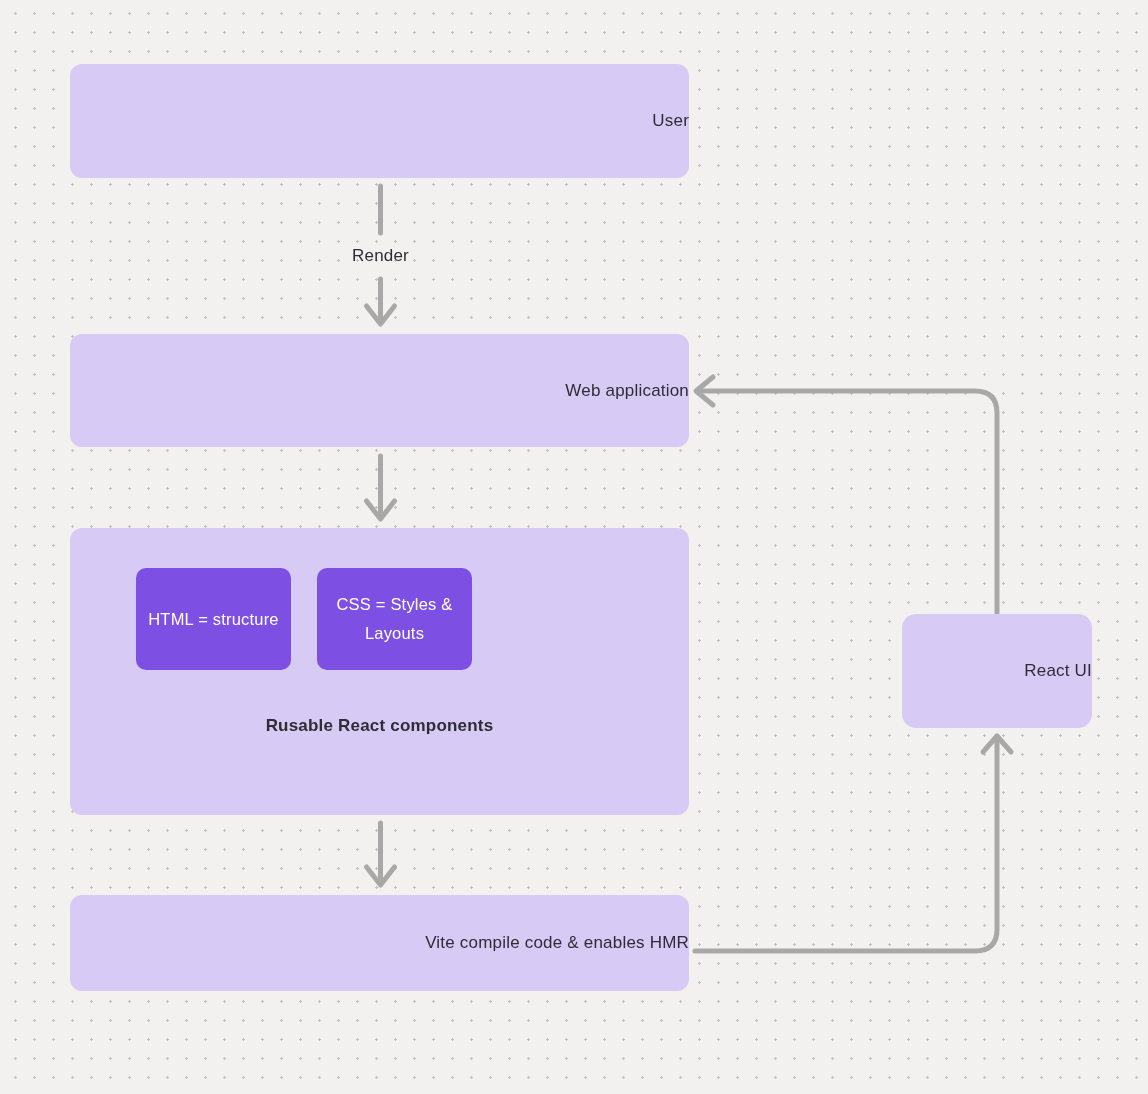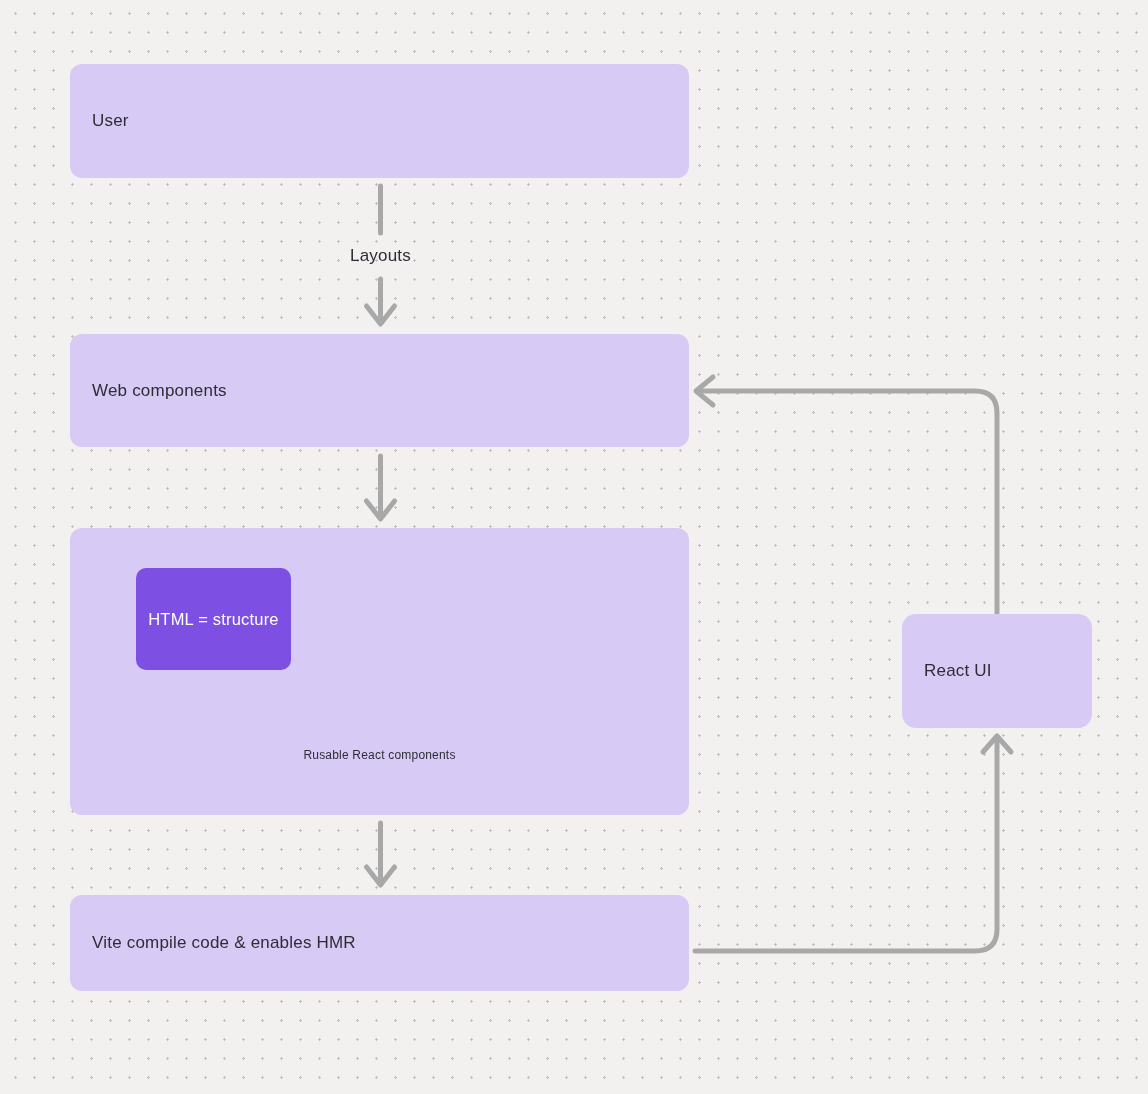--- a/index.html
+++ b/index.html
@@ -25,26 +25,25 @@
     background-size:19px 19px;
     background-position:6px 4px;
     overflow:hidden;
   }
   .node{
     position:absolute;
     background:var(--node-fill);
     border-radius:12px;
     display:flex;
     align-items:center;
-    justify-content:flex-start;
+    justify-content:flex-end;
     color:var(--node-text);
     font-size:17px;
     font-weight:500;
     letter-spacing:.2px;
-    padding-left:22px;
   }
   .node.group{
     display:block;
   }
   .child-row{
     position:absolute;
     left:66px; top:40px;
     width:487px;
     display:flex;
     gap:26px;
@@ -63,24 +62,23 @@
     font-weight:500;
     line-height:1.75;
     padding:0 12px;
   }
   .group-caption{
     position:absolute;
     left:0; top:188px;
     width:100%;
     text-align:center;
     color:var(--node-text);
-    font-size:12px;
-    font-weight:400;
+    font-size:17px;
+    font-weight:700;
     letter-spacing:.2px;
-    margin-top:32px;
   }
   .edge-label{
     position:absolute;
     color:var(--node-text);
     font-size:17px;
     font-weight:500;
     text-align:center;
     letter-spacing:.2px;
   }
   svg.connectors{
@@ -119,30 +117,33 @@
     <polyline points="983,752 997,736 1011,752"></polyline>
 
     <path d="M 997 613 L 997 413 Q 997 391 975 391 L 701 391"></path>
     <polyline points="713,377 696,391 713,405"></polyline>
   </svg>
 
   <div class="node" style="left:70px;top:64px;width:619px;height:114px;">
     <span>User</span>
   </div>
 
-  <div class="edge-label" style="left:330px;top:246px;width:101px;"><span>Layouts</span></div>
+  <div class="edge-label" style="left:330px;top:246px;width:101px;"><span>Render</span></div>
 
   <div class="node" style="left:70px;top:334px;width:619px;height:113px;">
-    <span>Web components</span>
+    <span>Web application</span>
   </div>
 
   <div class="node group" style="left:70px;top:528px;width:619px;height:287px;">
     <div class="child-row">
       <div class="child">
         <span>HTML = structure</span>
+      </div>
+      <div class="child">
+        <span>CSS = Styles &amp; Layouts</span>
       </div>
     </div>
     <div class="group-caption">Rusable React components</div>
   </div>
 
   <div class="node" style="left:70px;top:895px;width:619px;height:96px;">
     <span>Vite compile code &amp; enables HMR</span>
   </div>
 
   <div class="node" style="left:902px;top:614px;width:190px;height:114px;border-radius:14px;">

